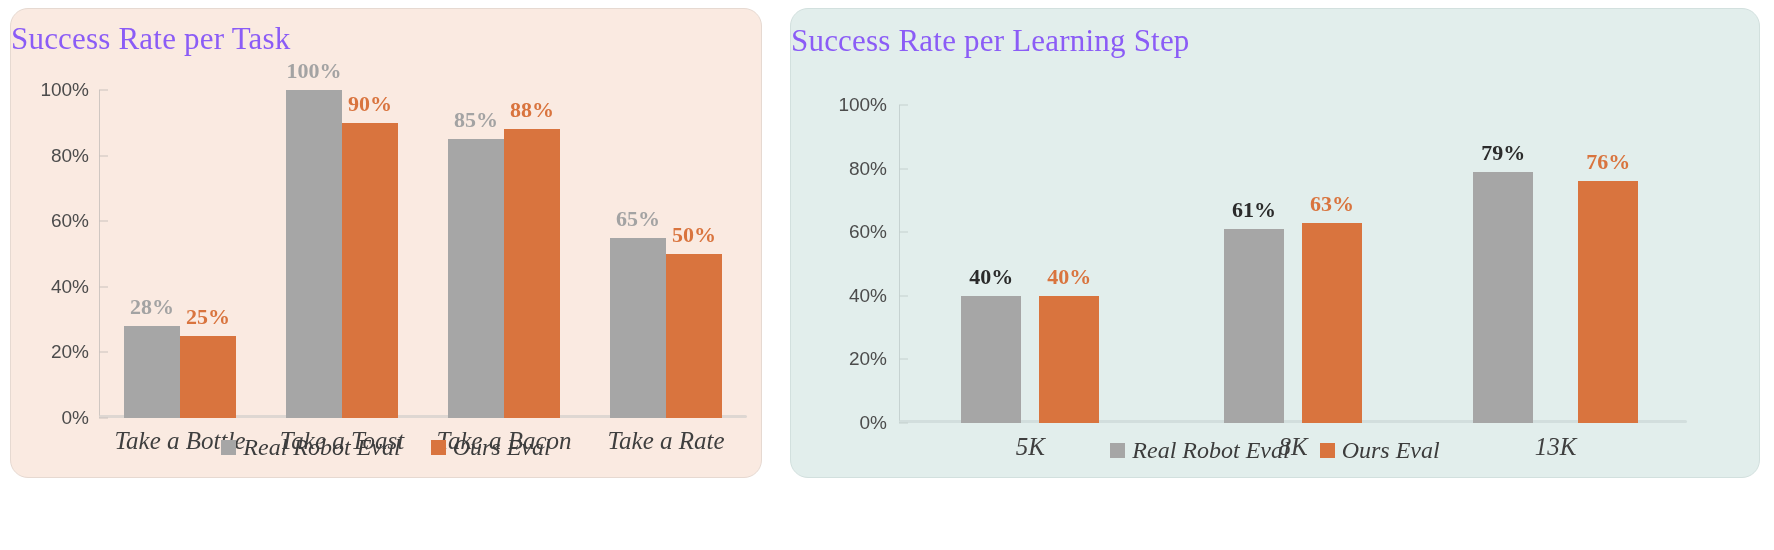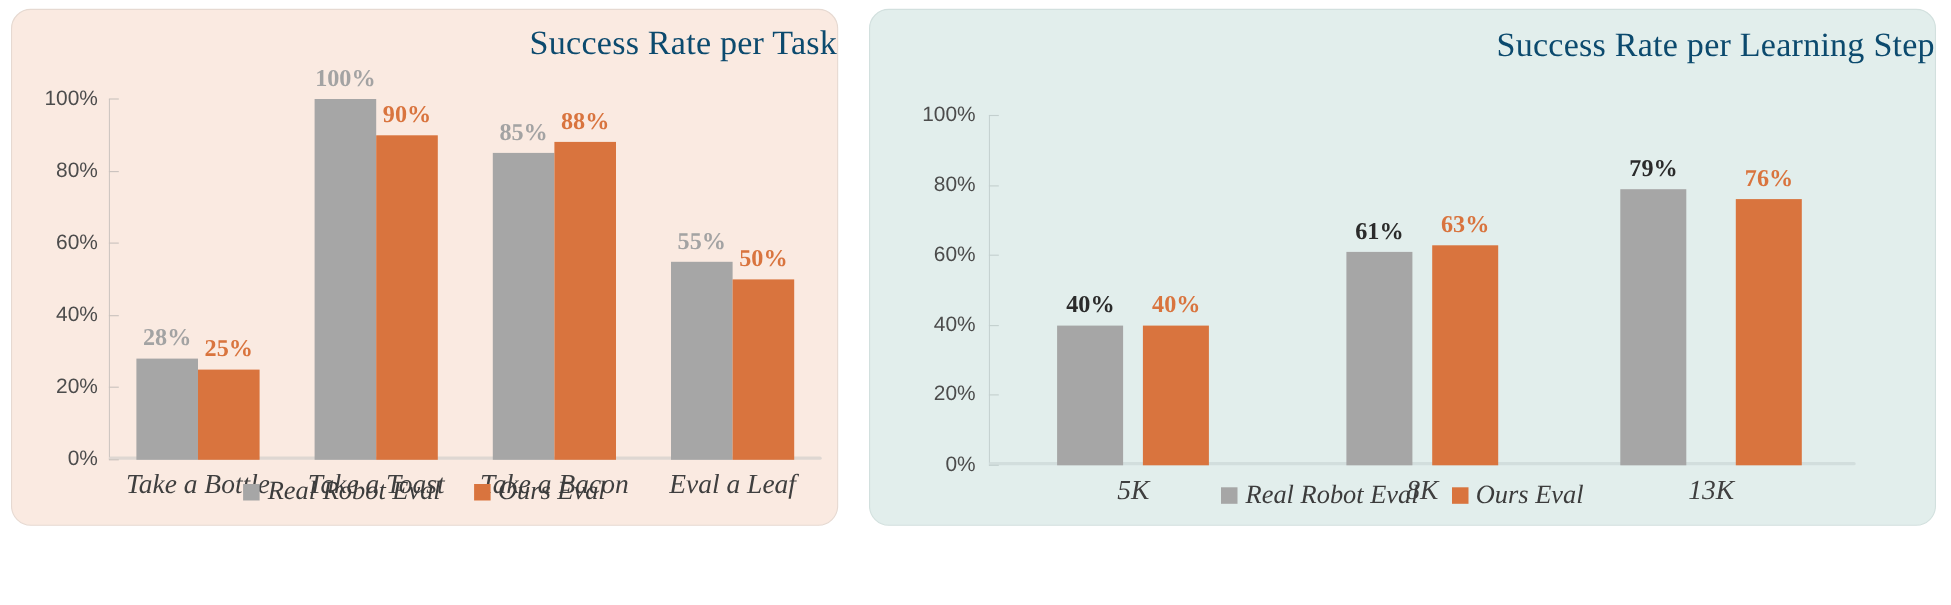--- a/index.html
+++ b/index.html
@@ -4,22 +4,22 @@
 <style>
   html,body{margin:0;padding:0;background:#ffffff;}
   body{width:1774px;height:550px;font-family:"Liberation Serif",serif;overflow:hidden;}
   .board{position:relative;width:1774px;height:550px;display:flex;gap:24px;padding:0;box-sizing:border-box;}
 
   .panel{position:relative;border-radius:18px;box-sizing:border-box;}
   .panel.left{width:752px;height:470px;margin:8px 0 0 10px;background:#faeae1;border:1px solid #e6d9d1;}
   .panel.right{width:970px;height:470px;margin:8px 0 0 4px;background:#e2eeec;border:1px solid #d2e0de;}
 
   .chart-title{
-    position:absolute;left:0;right:0;text-align:right;
-    font-family:"Liberation Serif",serif;font-size:31px;color:#0c4a6e;letter-spacing:.2px;
+    position:absolute;left:0;right:0;text-align:left;
+    font-family:"Liberation Serif",serif;font-size:31px;color:#8b5cf6;letter-spacing:.2px;
   }
   .panel.left .chart-title{top:12px;}
   .panel.right .chart-title{top:14px;}
 
   
   .plot{position:absolute;}
   .panel.left .plot{left:88px;top:81px;width:648px;height:328px;}
   .panel.right .plot{left:108px;top:96px;width:788px;height:318px;}
 
   .ytick{position:absolute;left:-84px;width:74px;text-align:right;
@@ -125,37 +125,37 @@
             </div>
           <div class="bar-wrap">
               <div class="bar orange" style="height: 88%;">
                 <span class="vlabel">88%</span>
               </div>
             </div>
         </div>
         <div class="group">
           <div class="bar-wrap">
               <div class="bar gray" style="height: 55%;">
-                <span class="vlabel">55%</span>
+                <span class="vlabel">65%</span>
               </div>
             </div>
           <div class="bar-wrap">
               <div class="bar orange" style="height: 50%;">
                 <span class="vlabel">50%</span>
               </div>
             </div>
         </div>
       </div>
     </div>
 
     <div class="xlabels">
       <div class="xlabel">Take a Bottle</div>
       <div class="xlabel">Take a Toast</div>
       <div class="xlabel">Take a Bacon</div>
-      <div class="xlabel">Eval a Leaf</div>
+      <div class="xlabel">Take a Rate</div>
     </div>
 
     <div class="legend">
       <div class="legend-item">
         <span class="swatch gray"></span>
         <span class="legend-label">Real Robot Eval</span>
       </div>
       <div class="legend-item">
         <span class="swatch orange"></span>
         <span class="legend-label">Ours Eval</span>

